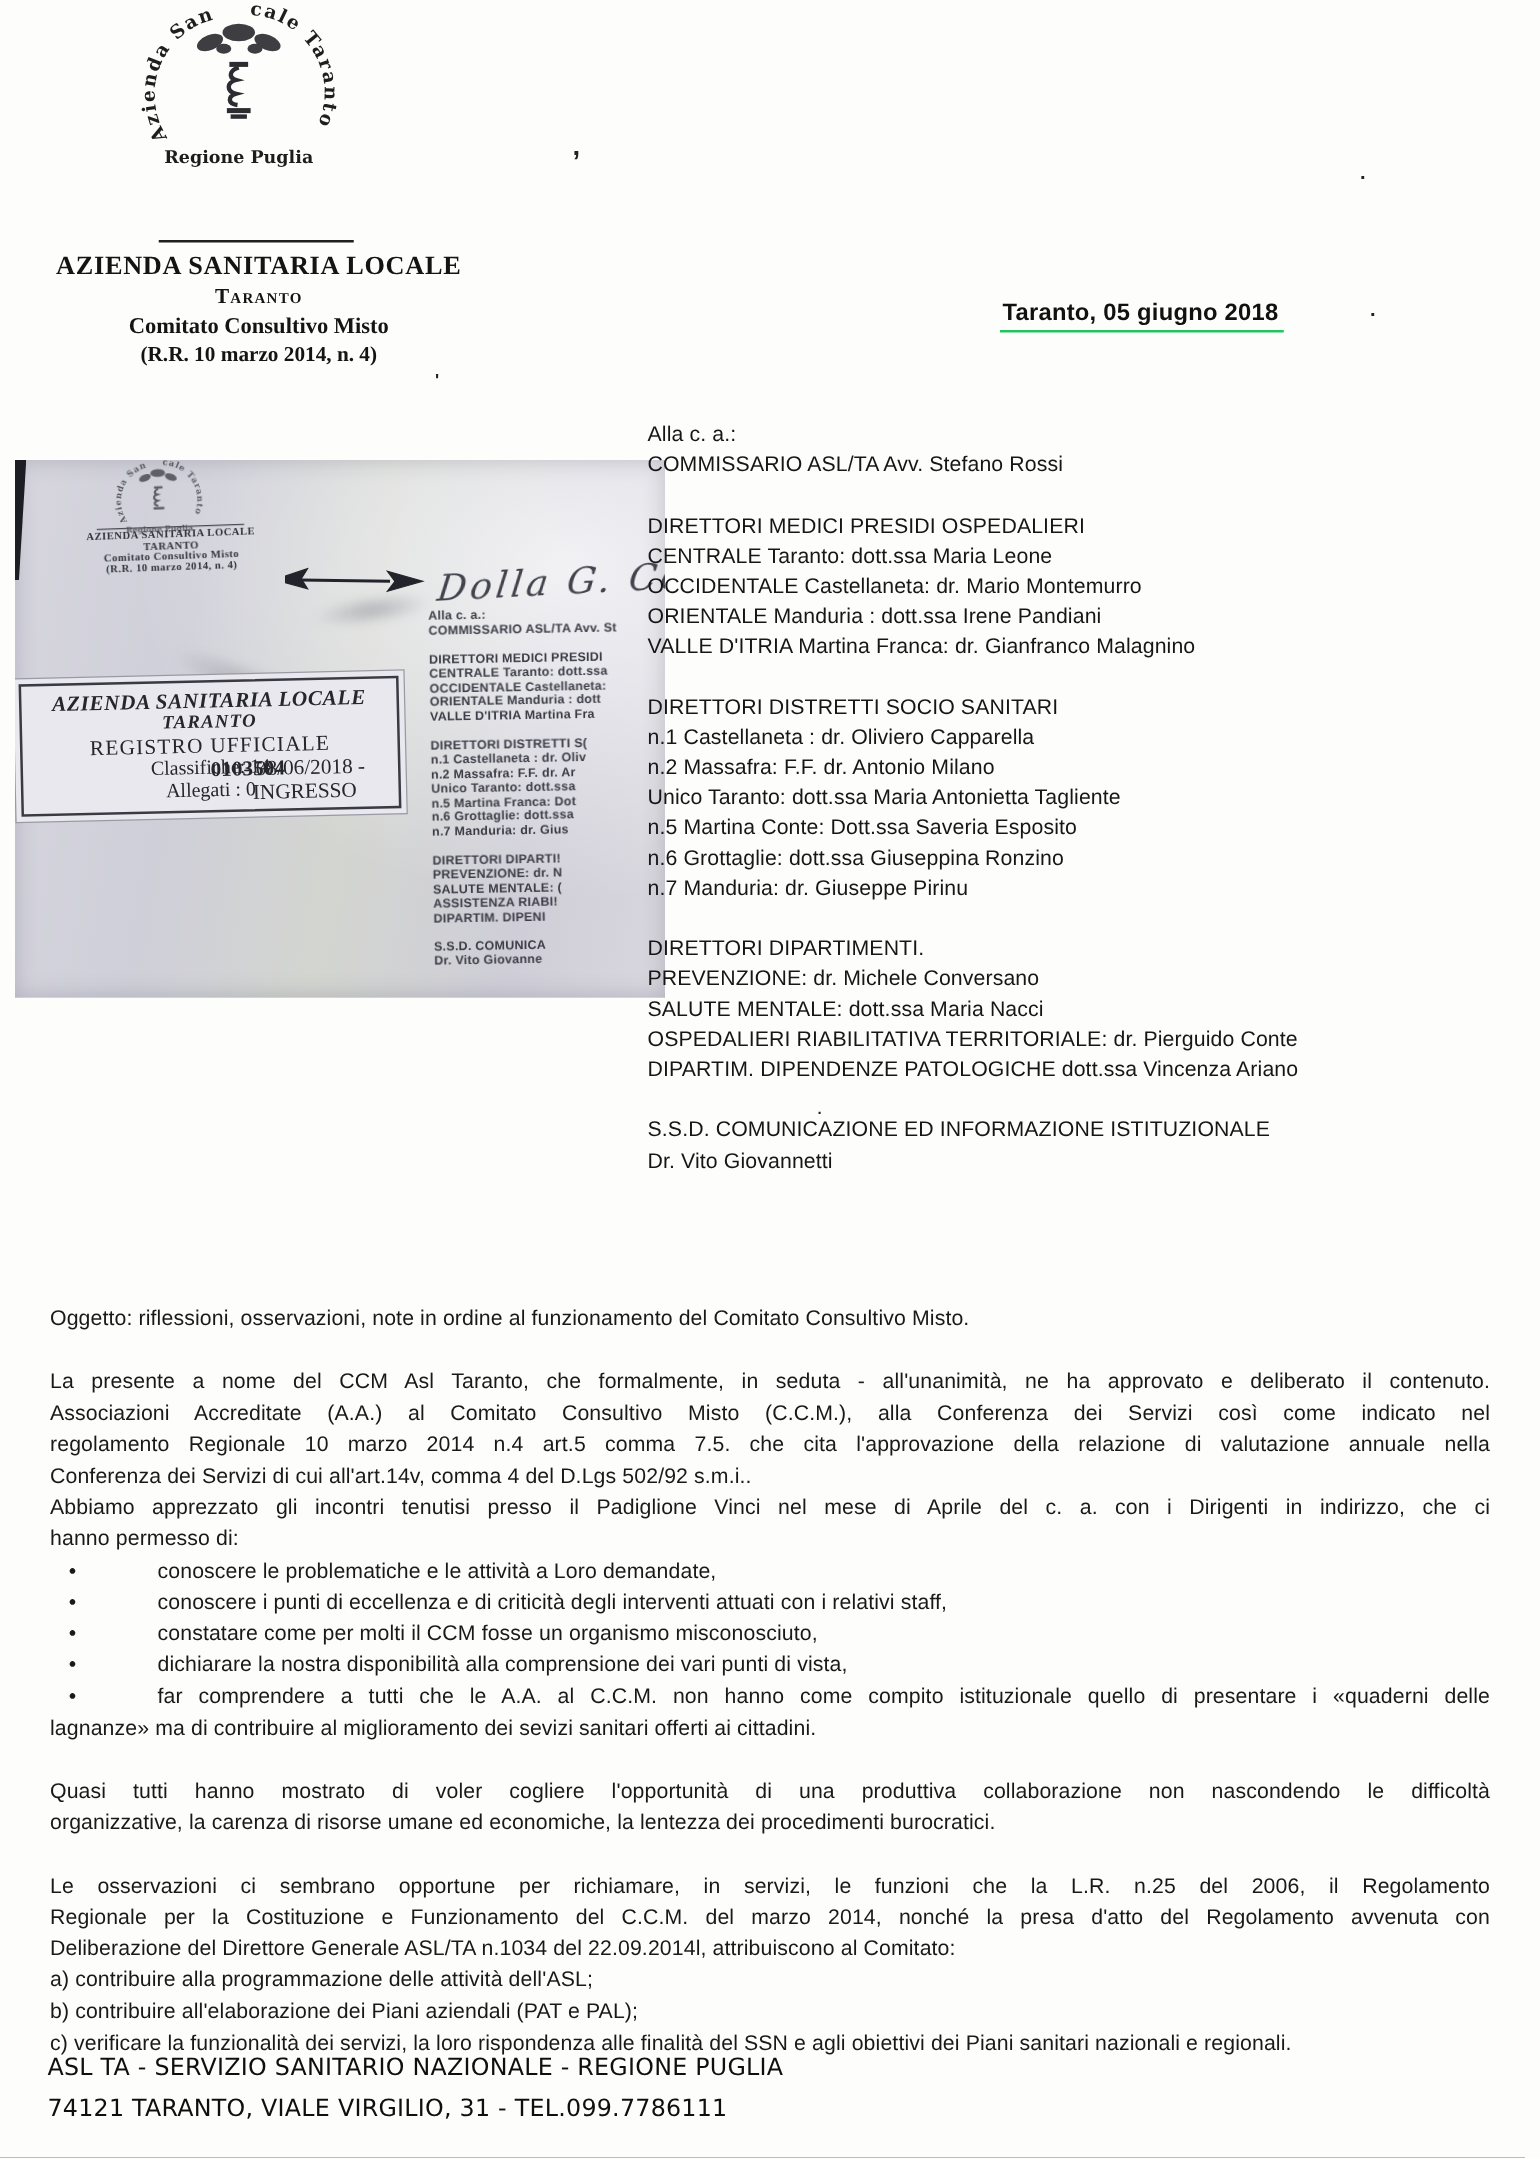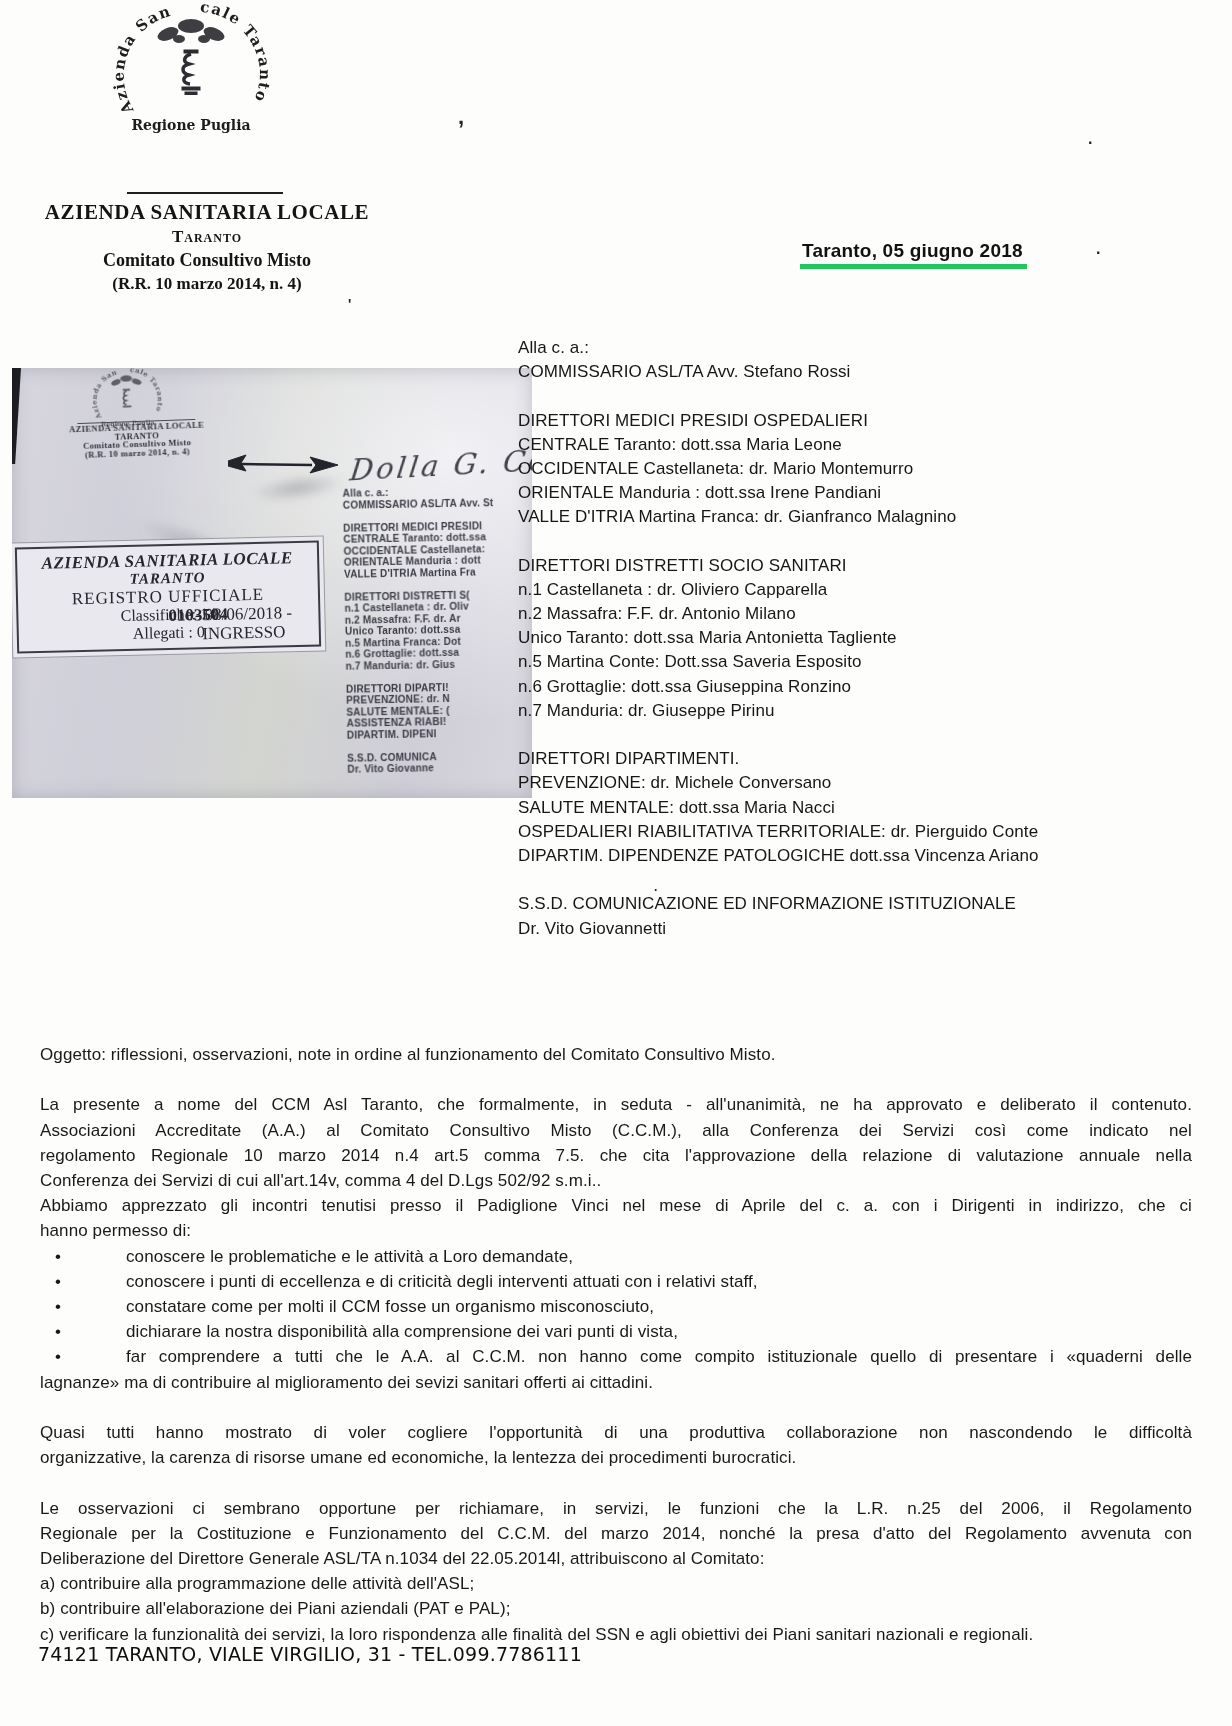--- a/index.html
+++ b/index.html
@@ -10,21 +10,21 @@
   
   .logo{left:98px;top:4px;width:186px;height:134px;}
   .logo svg{display:block;}
   .hdr-rule{left:127px;top:192px;width:156px;height:2px;background:#1f1f1f;}
   .hdr{left:40px;top:199px;width:334px;text-align:center;font-family:"Liberation Serif",serif;font-weight:bold;color:#141414;}
   .hdr .h1{font-size:21px;letter-spacing:.6px;line-height:26px;}
   .hdr .h2{font-size:17px;font-variant:small-caps;letter-spacing:1px;line-height:23px;}
   .hdr .h3{font-size:18px;line-height:24px;}
   .hdr .h4{font-size:17px;line-height:24px;}
   .dateline{left:800px;top:240px;font-size:19px;font-weight:bold;color:#111;
-            border-bottom:5px solid #22c55e;padding:0 4px 2px 2px;letter-spacing:.2px;}
+            border-bottom:2px solid #22c55e;padding:0 4px 2px 2px;letter-spacing:.2px;}
 
   
   .photo{left:12px;top:368px;width:520px;height:430px;overflow:hidden;
          background:
            radial-gradient(ellipse at 85% 20%, rgba(248,248,250,.85), rgba(248,248,250,0) 55%),
            linear-gradient(100deg,#d7d6df 0%,#cfcfd9 28%,#d3d5d0 52%,#cfced8 78%,#d8d7de 100%);
          box-shadow:inset 0 0 18px rgba(70,70,90,.25);}
   .photo *{position:absolute;}
   .edge-sliver{left:0;top:0;width:9px;height:96px;background:#1d1d24;
                clip-path:polygon(0 0,100% 0,35% 100%,0 100%);}
@@ -250,23 +250,24 @@
       <div class="row"><span class="dot">•</span><span class="gap"></span><span>constatare come per molti il CCM fosse un organismo misconosciuto,</span></div>
       <div class="row"><span class="dot">•</span><span class="gap"></span><span>dichiarare la nostra disponibilità alla comprensione dei vari punti di vista,</span></div>
       <div class="row just"><span class="dot">•</span><span class="gap"></span><span>far comprendere a tutti che le A.A. al C.C.M. non hanno come compito istituzionale quello di presentare i «quaderni delle</span></div>
       <div class="row">lagnanze»  ma  di contribuire al miglioramento dei sevizi sanitari offerti ai cittadini.</div>
       <div class="row blank"></div>
       <div class="row just">Quasi tutti hanno mostrato di voler cogliere  l'opportunità di una produttiva collaborazione non nascondendo le difficoltà</div>
       <div class="row">organizzative, la carenza di risorse umane ed economiche, la lentezza dei procedimenti burocratici.</div>
       <div class="row blank"></div>
       <div class="row just">Le osservazioni ci sembrano  opportune per  richiamare, in servizi, le funzioni che la  L.R. n.25 del 2006, il Regolamento</div>
       <div class="row just">Regionale per la Costituzione e Funzionamento del C.C.M. del marzo 2014, nonché la presa d'atto del Regolamento avvenuta con</div>
-      <div class="row">Deliberazione del Direttore Generale ASL/TA n.1034 del 22.05.2014l,  attribuiscono al Comitato:</div>
+      <div class="row">Deliberazione del Direttore Generale ASL/TA n.1034 del 22.09.2014l,  attribuiscono al Comitato:</div>
       <div class="row">a) contribuire alla programmazione delle attività dell'ASL;</div>
       <div class="row">b) contribuire all'elaborazione dei Piani aziendali (PAT e PAL);</div>
       <div class="row">c) verificare la funzionalità dei servizi, la loro rispondenza alle finalità del SSN e agli obiettivi dei Piani sanitari nazionali e regionali.</div>
     </div>
 
   <div class="abs footer">
+    <div>ASL TA - SERVIZIO SANITARIO NAZIONALE - REGIONE PUGLIA</div>
     <div>74121 TARANTO, VIALE VIRGILIO, 31 - TEL.099.7786111</div>
   </div>
 
 </div>
 
 </body></html>

